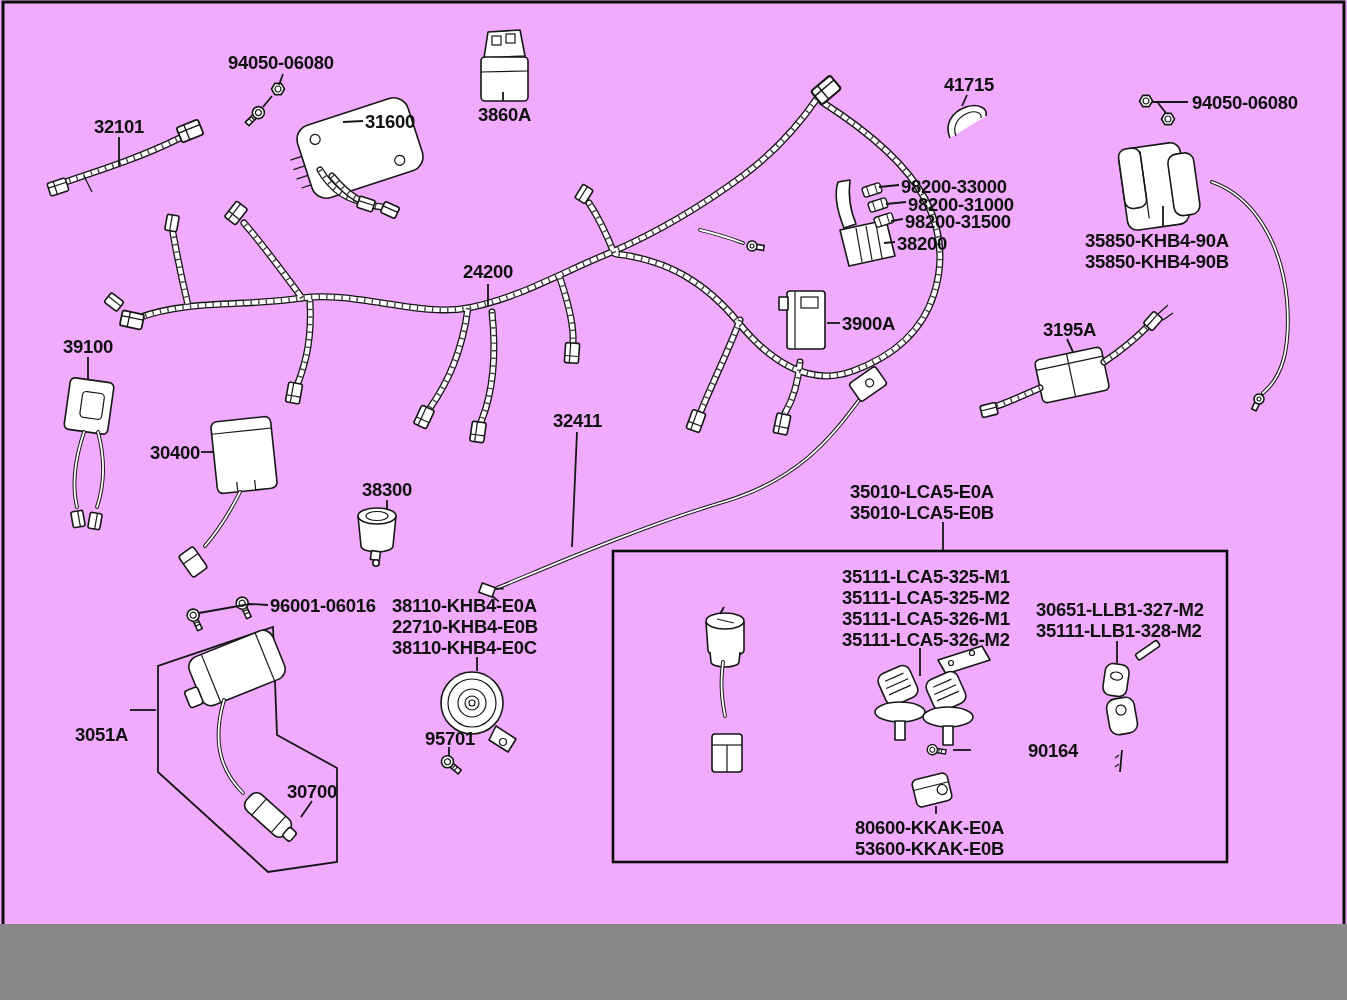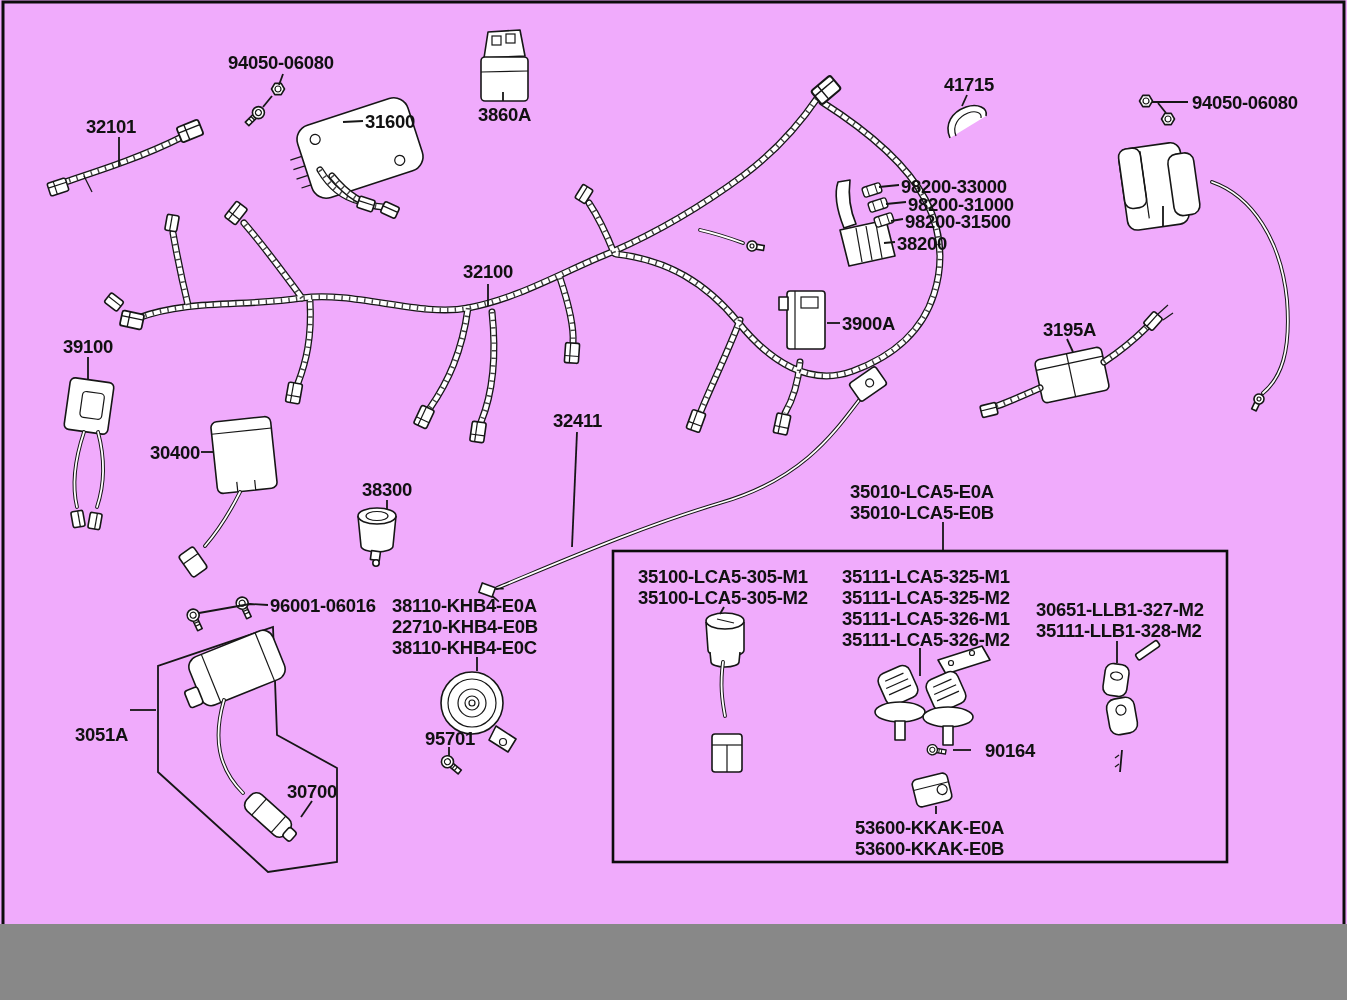--- a/index.html
+++ b/index.html
@@ -415,57 +415,57 @@
     <line x1="971" y1="750" x2="953" y2="750" class="ln"></line>
     <line x1="936" y1="806" x2="936" y2="814" class="ln"></line>
     <line x1="477" y1="657" x2="477" y2="671" class="ln"></line>
     <line x1="130" y1="710" x2="156" y2="710" class="ln"></line>
     <line x1="449" y1="747" x2="449" y2="756" class="ln"></line>
     <line x1="312" y1="801" x2="301" y2="817" class="ln"></line>
   </g>
 </svg>
 
   <div class="lbl" style="left:228px;top:52px">94050-06080</div>
-  <div class="lbl" style="left:86px;top:116px">32101</div>
+  <div class="lbl" style="left:94px;top:116px">32101</div>
   <div class="lbl" style="left:365px;top:111px">31600</div>
   <div class="lbl" style="left:478px;top:104px">3860A</div>
   <div class="lbl" style="left:944px;top:74px">41715</div>
   <div class="lbl" style="left:1192px;top:92px">94050-06080</div>
   <div class="lbl" style="left:901px;top:176px">98200-33000</div>
   <div class="lbl" style="left:908px;top:194px">98200-31000</div>
   <div class="lbl" style="left:905px;top:211px">98200-31500</div>
   <div class="lbl" style="left:897px;top:233px">38200</div>
-  <div class="lbl" style="left:463px;top:261px">32100</div>
+  <div class="lbl" style="left:463px;top:261px">24200</div>
+  <div class="lbl" style="left:1085px;top:230px">
+    <span>35850-KHB4-90A</span>
+    <span>35850-KHB4-90B</span>
+  </div>
   <div class="lbl" style="left:842px;top:313px">3900A</div>
   <div class="lbl" style="left:1043px;top:319px">3195A</div>
   <div class="lbl" style="left:63px;top:336px">39100</div>
   <div class="lbl" style="left:150px;top:442px">30400</div>
   <div class="lbl" style="left:362px;top:479px">38300</div>
   <div class="lbl" style="left:553px;top:410px">32411</div>
   <div class="lbl" style="left:850px;top:481px">
     <span>35010-LCA5-E0A</span>
     <span>35010-LCA5-E0B</span>
   </div>
-  <div class="lbl" style="left:638px;top:566px">
-    <span>35100-LCA5-305-M1</span>
-    <span>35100-LCA5-305-M2</span>
-  </div>
   <div class="lbl" style="left:842px;top:566px">
     <span>35111-LCA5-325-M1</span>
     <span>35111-LCA5-325-M2</span>
     <span>35111-LCA5-326-M1</span>
     <span>35111-LCA5-326-M2</span>
   </div>
   <div class="lbl" style="left:1036px;top:599px">
     <span>30651-LLB1-327-M2</span>
     <span>35111-LLB1-328-M2</span>
   </div>
-  <div class="lbl" style="left:985px;top:740px">90164</div>
+  <div class="lbl" style="left:1028px;top:740px">90164</div>
   <div class="lbl" style="left:855px;top:817px">
-    <span>53600-KKAK-E0A</span>
+    <span>80600-KKAK-E0A</span>
     <span>53600-KKAK-E0B</span>
   </div>
   <div class="lbl" style="left:270px;top:595px">96001-06016</div>
   <div class="lbl" style="left:392px;top:595px">
     <span>38110-KHB4-E0A</span>
     <span>22710-KHB4-E0B</span>
     <span>38110-KHB4-E0C</span>
   </div>
   <div class="lbl" style="left:75px;top:724px">3051A</div>
   <div class="lbl" style="left:425px;top:728px">95701</div>

